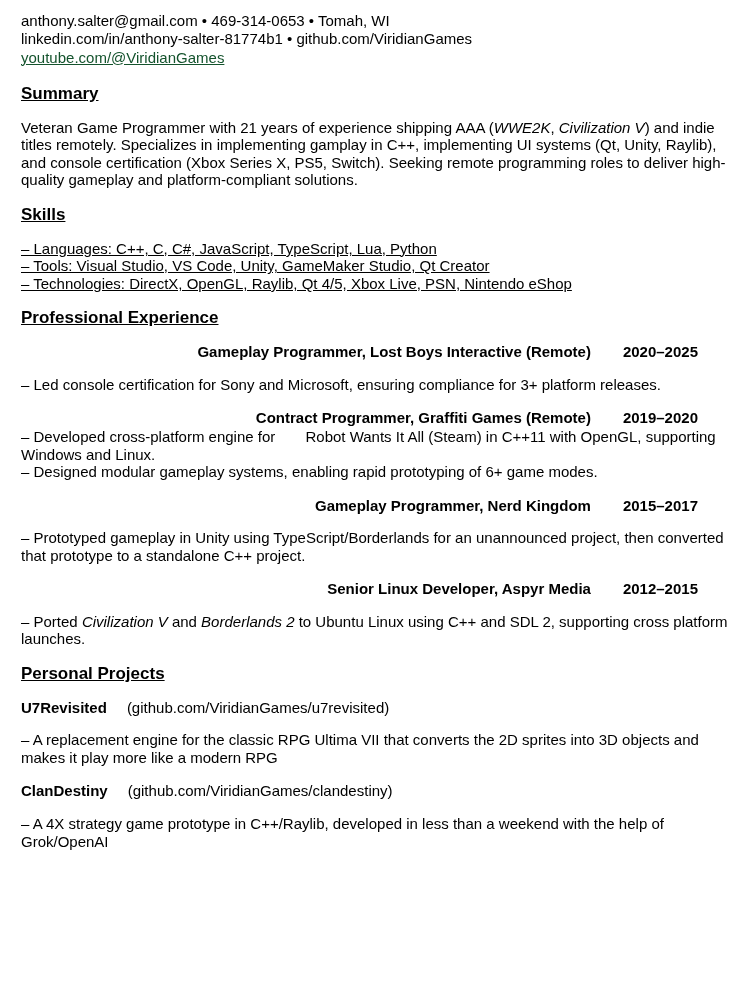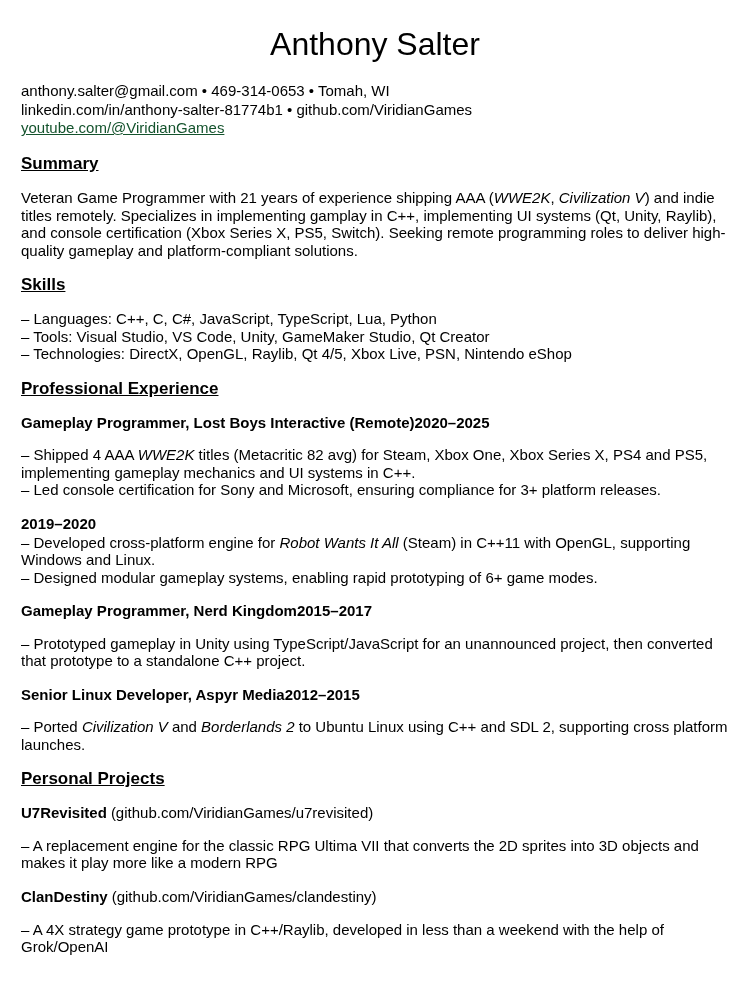--- a/index.html
+++ b/index.html
@@ -30,43 +30,43 @@
     text-decoration: underline;
     cursor: pointer;
   }
   .section-heading {
     font-size: 17px;
     font-weight: bold;
     text-decoration: underline;
     margin: 0 0 15px;
   }
   .para { margin: 0 0 16px; }
-  .list { margin: 0 0 16px; }
+  .list { margin: 0 0 16px; text-decoration: underline; }
   .job-header {
     display: flex;
-    justify-content: flex-start;
+    justify-content: flex-end;
     align-items: baseline;
     font-weight: bold;
     margin: 0 0 15px;
+    gap: 32px;
   }
   .job-header.tight { margin-bottom: 1px; }
   .job-title { font-weight: bold; }
   .job-dates { font-weight: bold; margin-right: 31px; white-space: nowrap; }
   .bullets { margin: 0 0 16px; }
   .bullet { margin: 0; }
   .project-title-line { margin: 0 0 15px; }
   .project-name { font-weight: bold; text-align: center; }
-  .project-link { margin-left: 4px; }
+  .project-link { margin-left: 20px; }
 </style>
 </head>
 <body>
 
 <div>
 
-  <h1 class="name">Anthony Salter</h1>
 
   <div class="contact">
     <div>anthony.salter@gmail.com • 469-314-0653 • Tomah, WI</div>
     <div>linkedin.com/in/anthony-salter-81774b1 • github.com/ViridianGames</div>
     <div><span class="link">youtube.com/@ViridianGames</span></div>
   </div>
 
   <h2 class="section-heading">Summary</h2>
   <p class="para"><span>Veteran Game Programmer with 21 years of experience shipping AAA (</span><span style="font-style: italic;">WWE2K</span><span>, </span><span style="font-style: italic;">Civilization V</span><span>) and indie titles remotely. Specializes in implementing gamplay in C++, implementing UI systems (Qt, Unity, Raylib), and console certification (Xbox Series X, PS5, Switch). Seeking remote programming roles to deliver high-quality gameplay and platform-compliant solutions.</span></p>
 
@@ -78,45 +78,45 @@
   </div>
 
   <h2 class="section-heading">Professional Experience</h2>
 
   <div>
     <div class="job-header">
       <span class="job-title">Gameplay Programmer, Lost Boys Interactive (Remote)</span>
       <span class="job-dates">2020–2025</span>
     </div>
     <div class="bullets">
-      <p class="bullet"><span>– Shipped 4 AAA </span><span style="font-style: italic;"> WWE2K </span><span> titles (Metacritic 82 avg) for Steam, Xbox One, Xbox Series X, PS4 and PS5, implementing gameplay mechanics and UI systems in C++.</span></p>
       <p class="bullet"><span>– Led console certification for Sony and Microsoft, ensuring compliance for 3+ platform releases.</span></p>
     </div>
   </div>
 
   <div>
     <div class="job-header tight">
+      <span class="job-title">Contract Programmer, Graffiti Games (Remote)</span>
       <span class="job-dates">2019–2020</span>
     </div>
   </div>
 
   <div>
     <div class="bullets">
-      <p class="bullet"><span>– Developed cross-platform engine for </span><span style="font-style: italic;">Robot Wants It All</span><span> (Steam) in C++11 with OpenGL, supporting Windows and Linux.</span></p>
+      <p class="bullet"><span>– Developed cross-platform engine for </span><span style=" margin-left: 26px;">Robot Wants It All</span><span> (Steam) in C++11 with OpenGL, supporting Windows and Linux.</span></p>
       <p class="bullet"><span>– Designed modular gameplay systems, enabling rapid prototyping of 6+ game modes.</span></p>
     </div>
   </div>
 
   <div>
     <div class="job-header">
       <span class="job-title">Gameplay Programmer, Nerd Kingdom</span>
       <span class="job-dates">2015–2017</span>
     </div>
     <div class="bullets">
-      <p class="bullet"><span>– Prototyped gameplay in Unity using TypeScript/JavaScript for an unannounced project, then converted that prototype to a standalone C++ project.</span></p>
+      <p class="bullet"><span>– Prototyped gameplay in Unity using TypeScript/Borderlands for an unannounced project, then converted that prototype to a standalone C++ project.</span></p>
     </div>
   </div>
 
   <div>
     <div class="job-header">
       <span class="job-title">Senior Linux Developer, Aspyr Media</span>
       <span class="job-dates">2012–2015</span>
     </div>
     <div class="bullets">
       <p class="bullet"><span>– Ported </span><span style="font-style: italic;"> Civilization V </span><span> and </span><span style="font-style: italic;"> Borderlands 2 </span><span> to Ubuntu Linux using C++ and SDL 2, supporting cross platform launches.</span></p>

